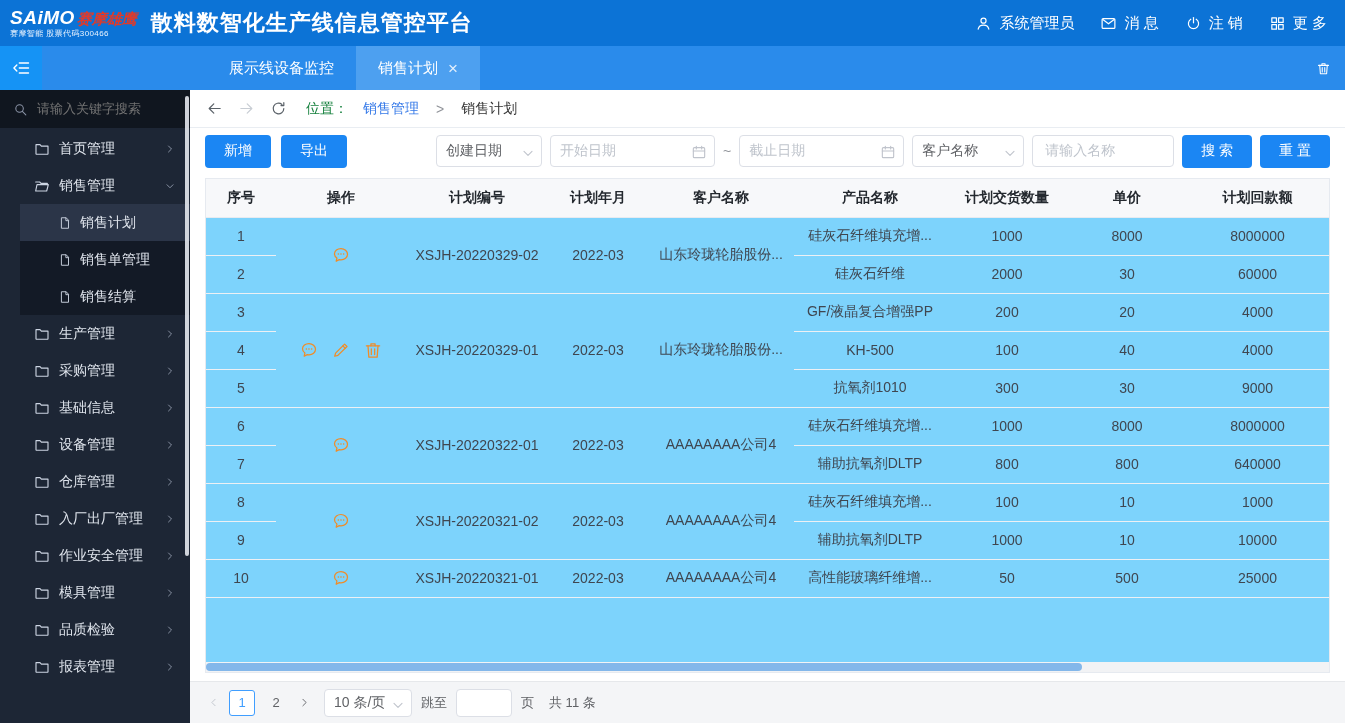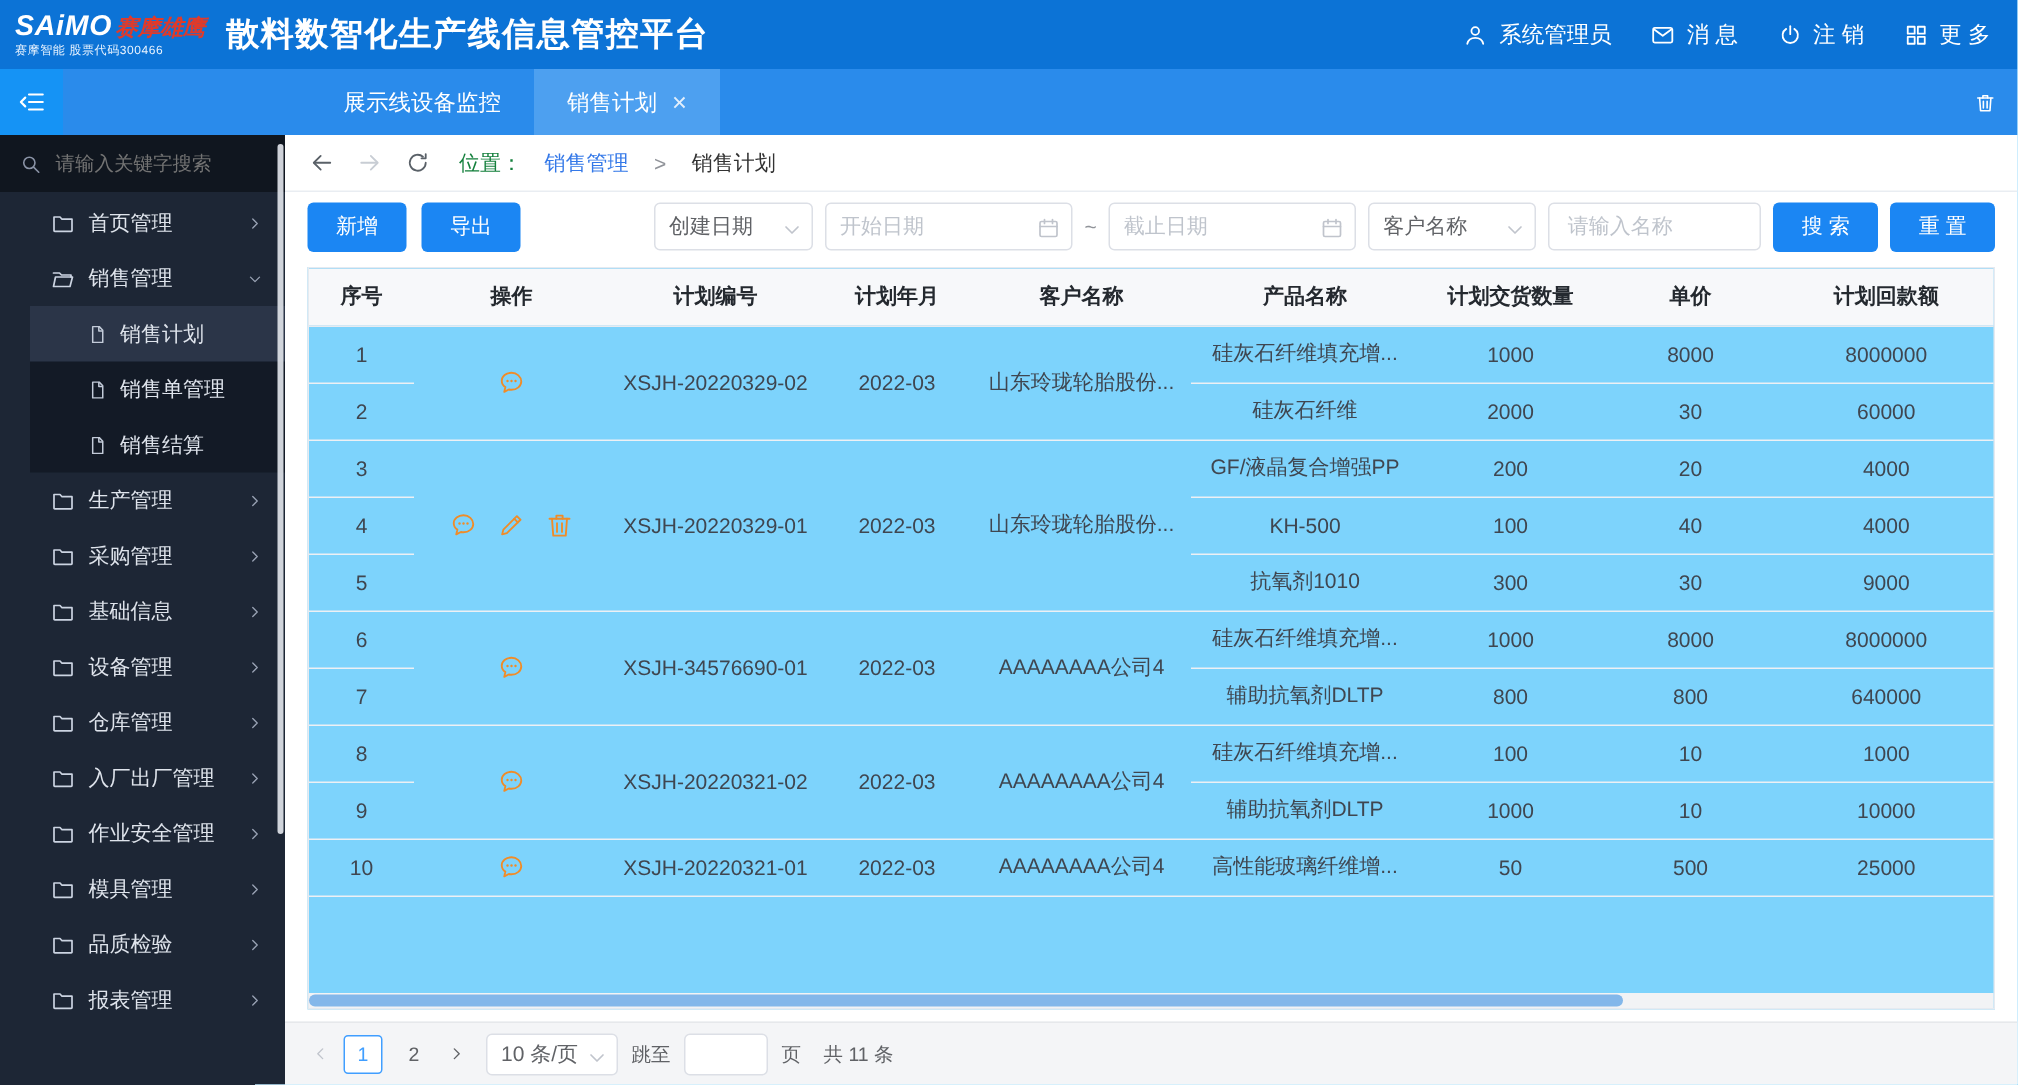--- a/index.html
+++ b/index.html
@@ -532,21 +532,21 @@
               <tr>
                 <td>6</td>
                 <td rowspan="2" class="actions"><span class="act">
                     <svg class="icn" viewBox="0 0 24 24">
                       <path d="M12 4.2c-4.3 0-7.8 2.8-7.8 6.4 0 2 1.1 3.9 2.9 5.1L6.2 19.5l3.7-1.9c.7.1 1.4.2 2.1.2 4.3 0 7.8-2.9 7.8-6.6S16.3 4.2 12 4.2z"></path>
                       <circle class="f" cx="8.8" cy="10.8" r=".95"></circle>
                       <circle class="f" cx="12" cy="10.8" r=".95"></circle>
                       <circle class="f" cx="15.2" cy="10.8" r=".95"></circle>
                     </svg>
                   </span></td>
-                <td rowspan="2">XSJH-34576690-01</td>
+                <td rowspan="2">XSJH-20220322-01</td>
                 <td rowspan="2">2022-03</td>
                 <td rowspan="2">AAAAAAAA公司4</td>
                 <td>硅灰石纤维填充增...</td>
                 <td>1000</td>
                 <td>8000</td>
                 <td>8000000</td>
               </tr>
               <tr>
                 <td>7</td>
                 <td>辅助抗氧剂DLTP</td>

